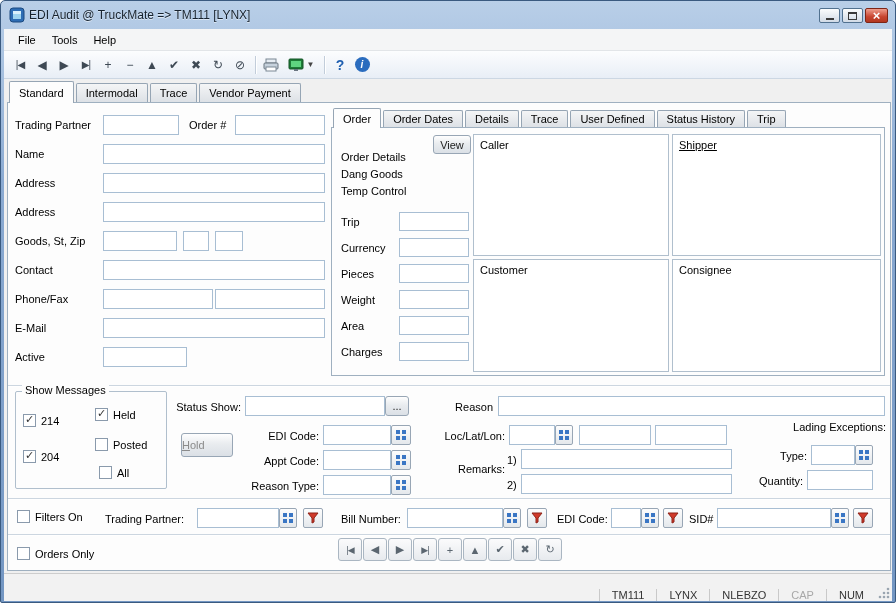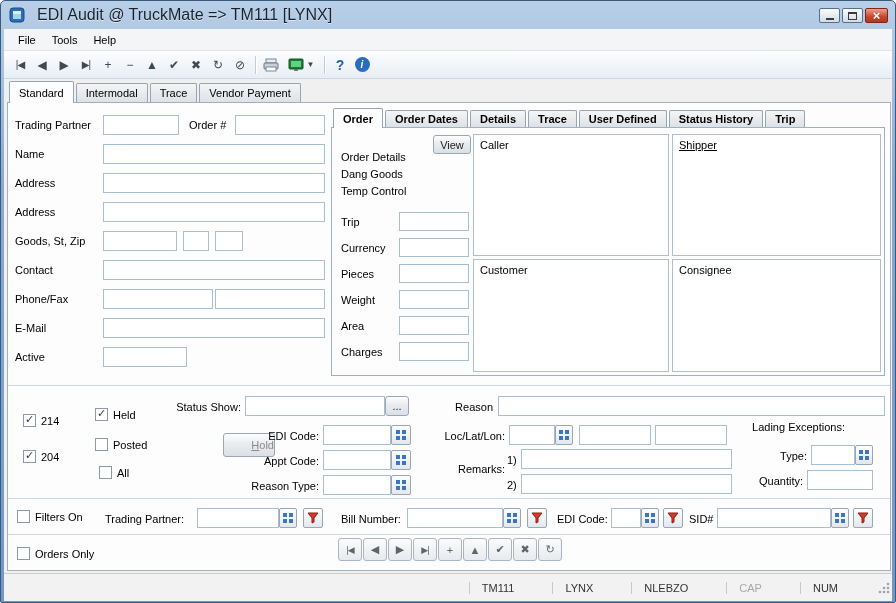--- a/index.html
+++ b/index.html
@@ -9,21 +9,21 @@
   .window {
     position:relative; width:896px; height:603px;
     background:linear-gradient(#b9cfe8, #8aaad2 30%, #7396c2);
     border:1px solid #3a5a80; border-radius:5px 5px 2px 2px;
     overflow:hidden;
   }
   .client { position:absolute; left:3px; right:3px; top:28px; bottom:3px; background:#f0f0f0; }
 
   
   .titlebar { position:absolute; left:0; top:0; right:0; height:28px; display:flex; align-items:center; padding-left:8px; }
-  .title-text { font-size:16px; color:#16222e; margin-left:12px; text-shadow:0 1px 0 rgba(255,255,255,.55); }
+  .title-text { font-size:12px; color:#16222e; margin-left:4px; text-shadow:0 1px 0 rgba(255,255,255,.55); }
   .win-btns { position:absolute; right:7px; top:7px; display:flex; gap:2px; }
   .win-btn { width:21px; height:15px; border:1px solid #51718f; border-radius:2px;
     background:linear-gradient(#fbfcfd,#d2dbe6); display:flex; align-items:center; justify-content:center; }
   .win-btn.close { width:23px; background:linear-gradient(#ef9e8d,#c74430 60%,#b23821); border-color:#7e2516; }
   .min-glyph { width:8px; height:8px; border-bottom:2px solid #3a3a3a; }
   .max-glyph { width:9px; height:8px; border:1px solid #3a3a3a; border-top:2px solid #3a3a3a; }
   .close-glyph::before { content:"×"; color:#fff; font-weight:bold; font-size:13px; line-height:13px; }
 
   
   .menubar { position:absolute; left:3px; right:3px; top:28px; height:22px; background:#f4f5f6;
@@ -60,21 +60,21 @@
   .lbl { position:absolute; font-size:11px; line-height:14px; white-space:nowrap; z-index:2; }
   .lbl.r { text-align:right; }
   .tb { position:absolute; height:20px; border:1px solid #a8bed3; background:#fff;
     font:11px "Liberation Sans", sans-serif; padding:0 3px; z-index:2; }
   .tb.sm { height:19px; }
 
   .btn { position:absolute; border:1px solid #98a6b5; border-radius:3px;
     background:linear-gradient(#fefefe,#e9ecef 45%,#dbe0e6);
     font-size:11px; color:#222; display:flex; align-items:center; justify-content:center; gap:4px; z-index:2; }
   .btn.disabled { color:#8e8e8e; }
-  .btn-hold { display:block; text-align:right; line-height:22px; color:#8b8b8b;margin-left:42px; }
+  .btn-hold { display:block; text-align:left; line-height:22px; color:#8b8b8b; }
   .btn-hold::first-letter { text-decoration:underline; }
 
   .sbtn { position:absolute; width:20px; height:20px; border:1px solid #98a6b5; border-radius:2px;
     background:linear-gradient(#fdfdfd,#e4e8ec); display:flex; align-items:center; justify-content:center; z-index:2; }
 
   .qbox { position:absolute; border:1px solid #b0bfcd; background:#fff; z-index:2; }
   .qlabel { position:absolute; left:6px; top:4px; font-size:11px; }
   .qlabel.link { text-decoration:underline; }
   .info-line { position:absolute; font-size:11px; z-index:2; white-space:nowrap; }
 
@@ -86,21 +86,21 @@
     display:flex; align-items:center; justify-content:center; }
   .cbbox .mark { font-size:11px; line-height:11px; color:#333; position:relative; top:-1px; }
 
   .recnav { position:absolute; display:flex; gap:1px; z-index:2; }
   .nbtn { width:24px; height:23px; border:1px solid #aab6c2; border-radius:3px;
     background:linear-gradient(#fbfbfc,#e7eaee); color:#5b6670;
     display:flex; align-items:center; justify-content:center; font-size:11px; }
   .nbtn .small { font-size:9px; letter-spacing:-1px; }
 
   .statusbar { position:absolute; left:3px; right:3px; top:572px; height:28px;
-    background:#f2f2f2; border-top:1px solid #cdcdcd; display:flex; align-items:center;gap:26px; }
+    background:#f2f2f2; border-top:1px solid #cdcdcd; display:flex; align-items:flex-end; }
   .sb-spacer { flex:1; }
   .sb-cell { border-left:1px solid #c9c9c9; display:flex; align-items:center; justify-content:center;
     padding:0 12px; min-width:44px; font-size:11px; color:#333; }
   .sb-cell.dim { color:#a8a8a8; }
   .sb-grip { width:16px; display:flex; align-items:flex-end; justify-content:flex-end; padding:2px; }
 </style>
 </head>
 <body>
 
 <div class="window">
@@ -230,21 +230,21 @@
   <span class="lbl" style="left:14px; top:291px">Phone/Fax</span>
   <input class="tb" style="left: 102px; top: 288px; width: 110px;" value="">
   <input class="tb" style="left: 214px; top: 288px; width: 110px;" value="">
 
   <span class="lbl" style="left:14px; top:320px">E-Mail</span>
   <input class="tb" style="left: 102px; top: 317px; width: 222px;" value="">
 
   <span class="lbl" style="left:14px; top:349px">Active</span>
   <input class="tb" style="left: 102px; top: 346px; width: 84px;" value="">
 
-  <div class="tabstrip inner" style="left:332px; top:106px; height:20px;font-weight:bold;">
+  <div class="tabstrip inner" style="left:332px; top:106px; height:20px;">
     <span class="tab active">Order</span>
     <span class="tab">Order Dates</span>
     <span class="tab">Details</span>
     <span class="tab">Trace</span>
     <span class="tab">User Defined</span>
     <span class="tab">Status History</span>
     <span class="tab">Trip</span>
   </div>
   <div class="opanel"></div>
 
@@ -273,20 +273,23 @@
   <div class="qbox" style="left:671px; top:133px; width:209px; height:122px">
     <span class="qlabel link">Shipper</span>
   </div>
   <div class="qbox" style="left:671px; top:258px; width:209px; height:113px">
     <span class="qlabel">Consignee</span>
   </div>
   <div class="qbox" style="left:472px; top:258px; width:196px; height:113px">
     <span class="qlabel">Customer</span>
   </div>
 
+  <div class="groupbox" style="left:14px; top:390px; width:152px; height:98px">
+    <span class="gb-legend">Show Messages</span>
+  </div>
   <div class="cb" style="left:22px; top:413px">
     <span class="cbbox">
         <span class="mark">✓</span>
       </span>
     <span>214</span>
   </div>
   <div class="cb" style="left:22px; top:449px">
     <span class="cbbox">
         <span class="mark">✓</span>
       </span>
@@ -365,21 +368,21 @@
   </div>
   <input class="tb" style="left: 578px; top: 424px; width: 72px;" value="">
   <input class="tb" style="left: 654px; top: 424px; width: 72px;" value="">
 
   <span class="lbl r" style="left:440px; top:461px; width:64px">Remarks:</span>
   <span class="lbl" style="left:506px; top:452px">1)</span>
   <input class="tb" style="left: 520px; top: 448px; width: 211px;" value="">
   <span class="lbl" style="left:506px; top:477px">2)</span>
   <input class="tb" style="left: 520px; top: 473px; width: 211px;" value="">
 
-  <span class="lbl r" style="left:718px; top:419px; width:126px">Lading Exceptions:</span>
+  <span class="lbl r" style="left:759px; top:419px; width:126px">Lading Exceptions:</span>
   <span class="lbl r" style="left:726px; top:448px; width:80px">Type:</span>
   <input class="tb" style="left: 810px; top: 444px; width: 44px;" value="">
   <div class="sbtn" style="left:854px; top:444px; width:18px">
     <svg width="10" height="10">
       <rect x="0" y="0" width="4" height="4" fill="#3a76c4"></rect>
         <rect x="6" y="0" width="4" height="4" fill="#3a76c4"></rect>
       <rect x="0" y="6" width="4" height="4" fill="#3a76c4"></rect>
         <rect x="6" y="6" width="4" height="4" fill="#3a76c4"></rect>
     </svg>
   </div>

